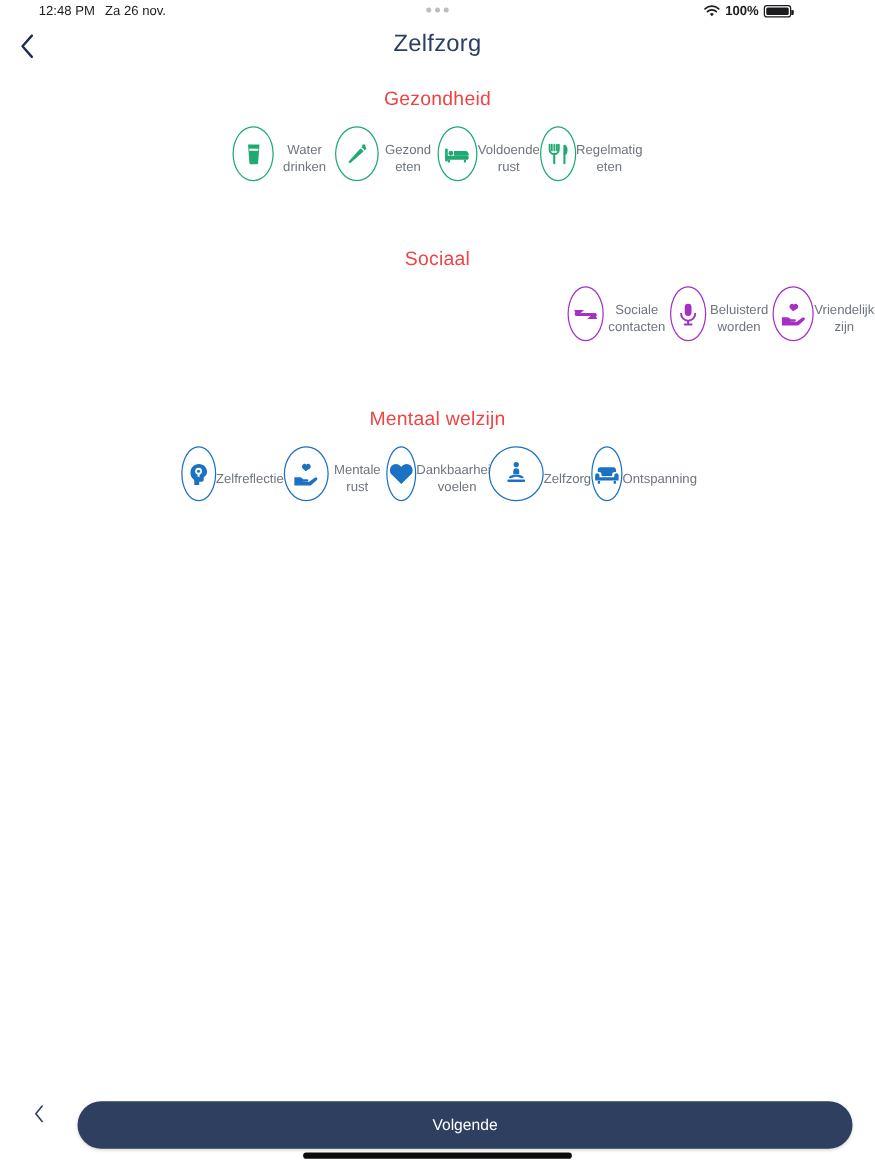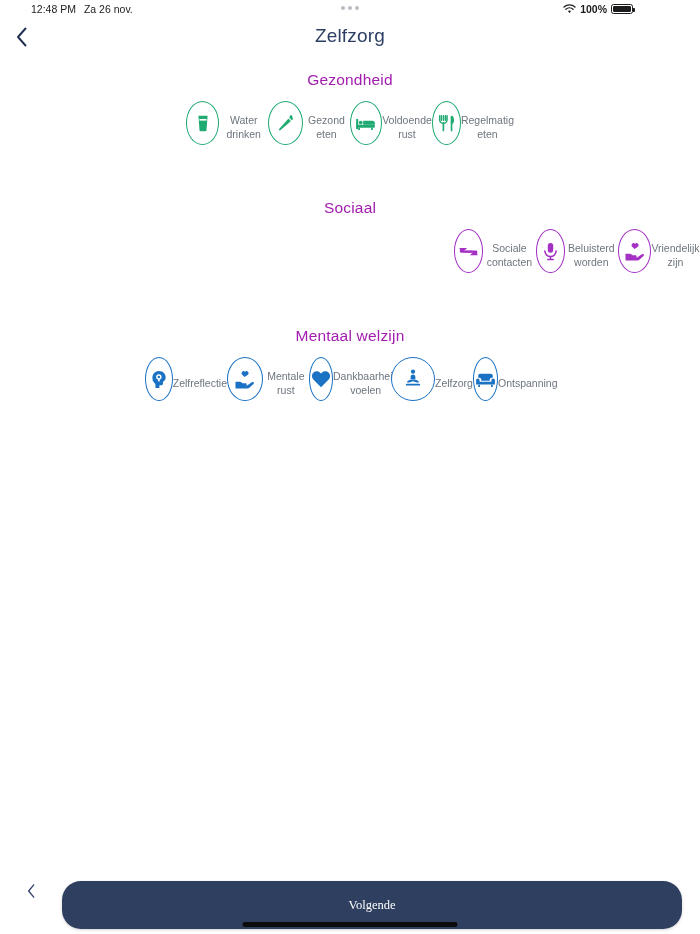--- a/index.html
+++ b/index.html
@@ -106,21 +106,21 @@
     color: #2c3e63;
     letter-spacing: .2px;
   }
 
   
   .section { width: 700px; }
 
   .section-title {
     text-align: center;
     font-size: 15.5px;
-    color: #a21caf;
+    color: #ef4444;
     letter-spacing: .2px;
   }
 
   .tile-row {
     display: flex;
     justify-content: center;
     align-items: flex-start;
   }
 
   .tile {
@@ -175,27 +175,27 @@
     justify-content: center;
     color: #2c3e63;
     cursor: pointer;
     padding-bottom: 20px;
   }
   .primary-button {
     position: absolute;
     left: 62px;
     top: 13px;
     width: 620px;
-    height: 48px;
+    height: 38px;
     background: #2e3f5f;
     color: #ffffff;
     border: none;
     border-radius: 19px;
     font-size: 12.5px;
-    font-family: Liberation Serif, serif;
+    font-family: Liberation Sans, sans-serif;
     cursor: pointer;
     box-shadow: 0 1px 3px rgba(0,0,0,.18);
   }
 
   .home-indicator {
     position: absolute;
     left: 50%;
     transform: translateX(-50%);
     bottom: 7px;
     width: 215px;

